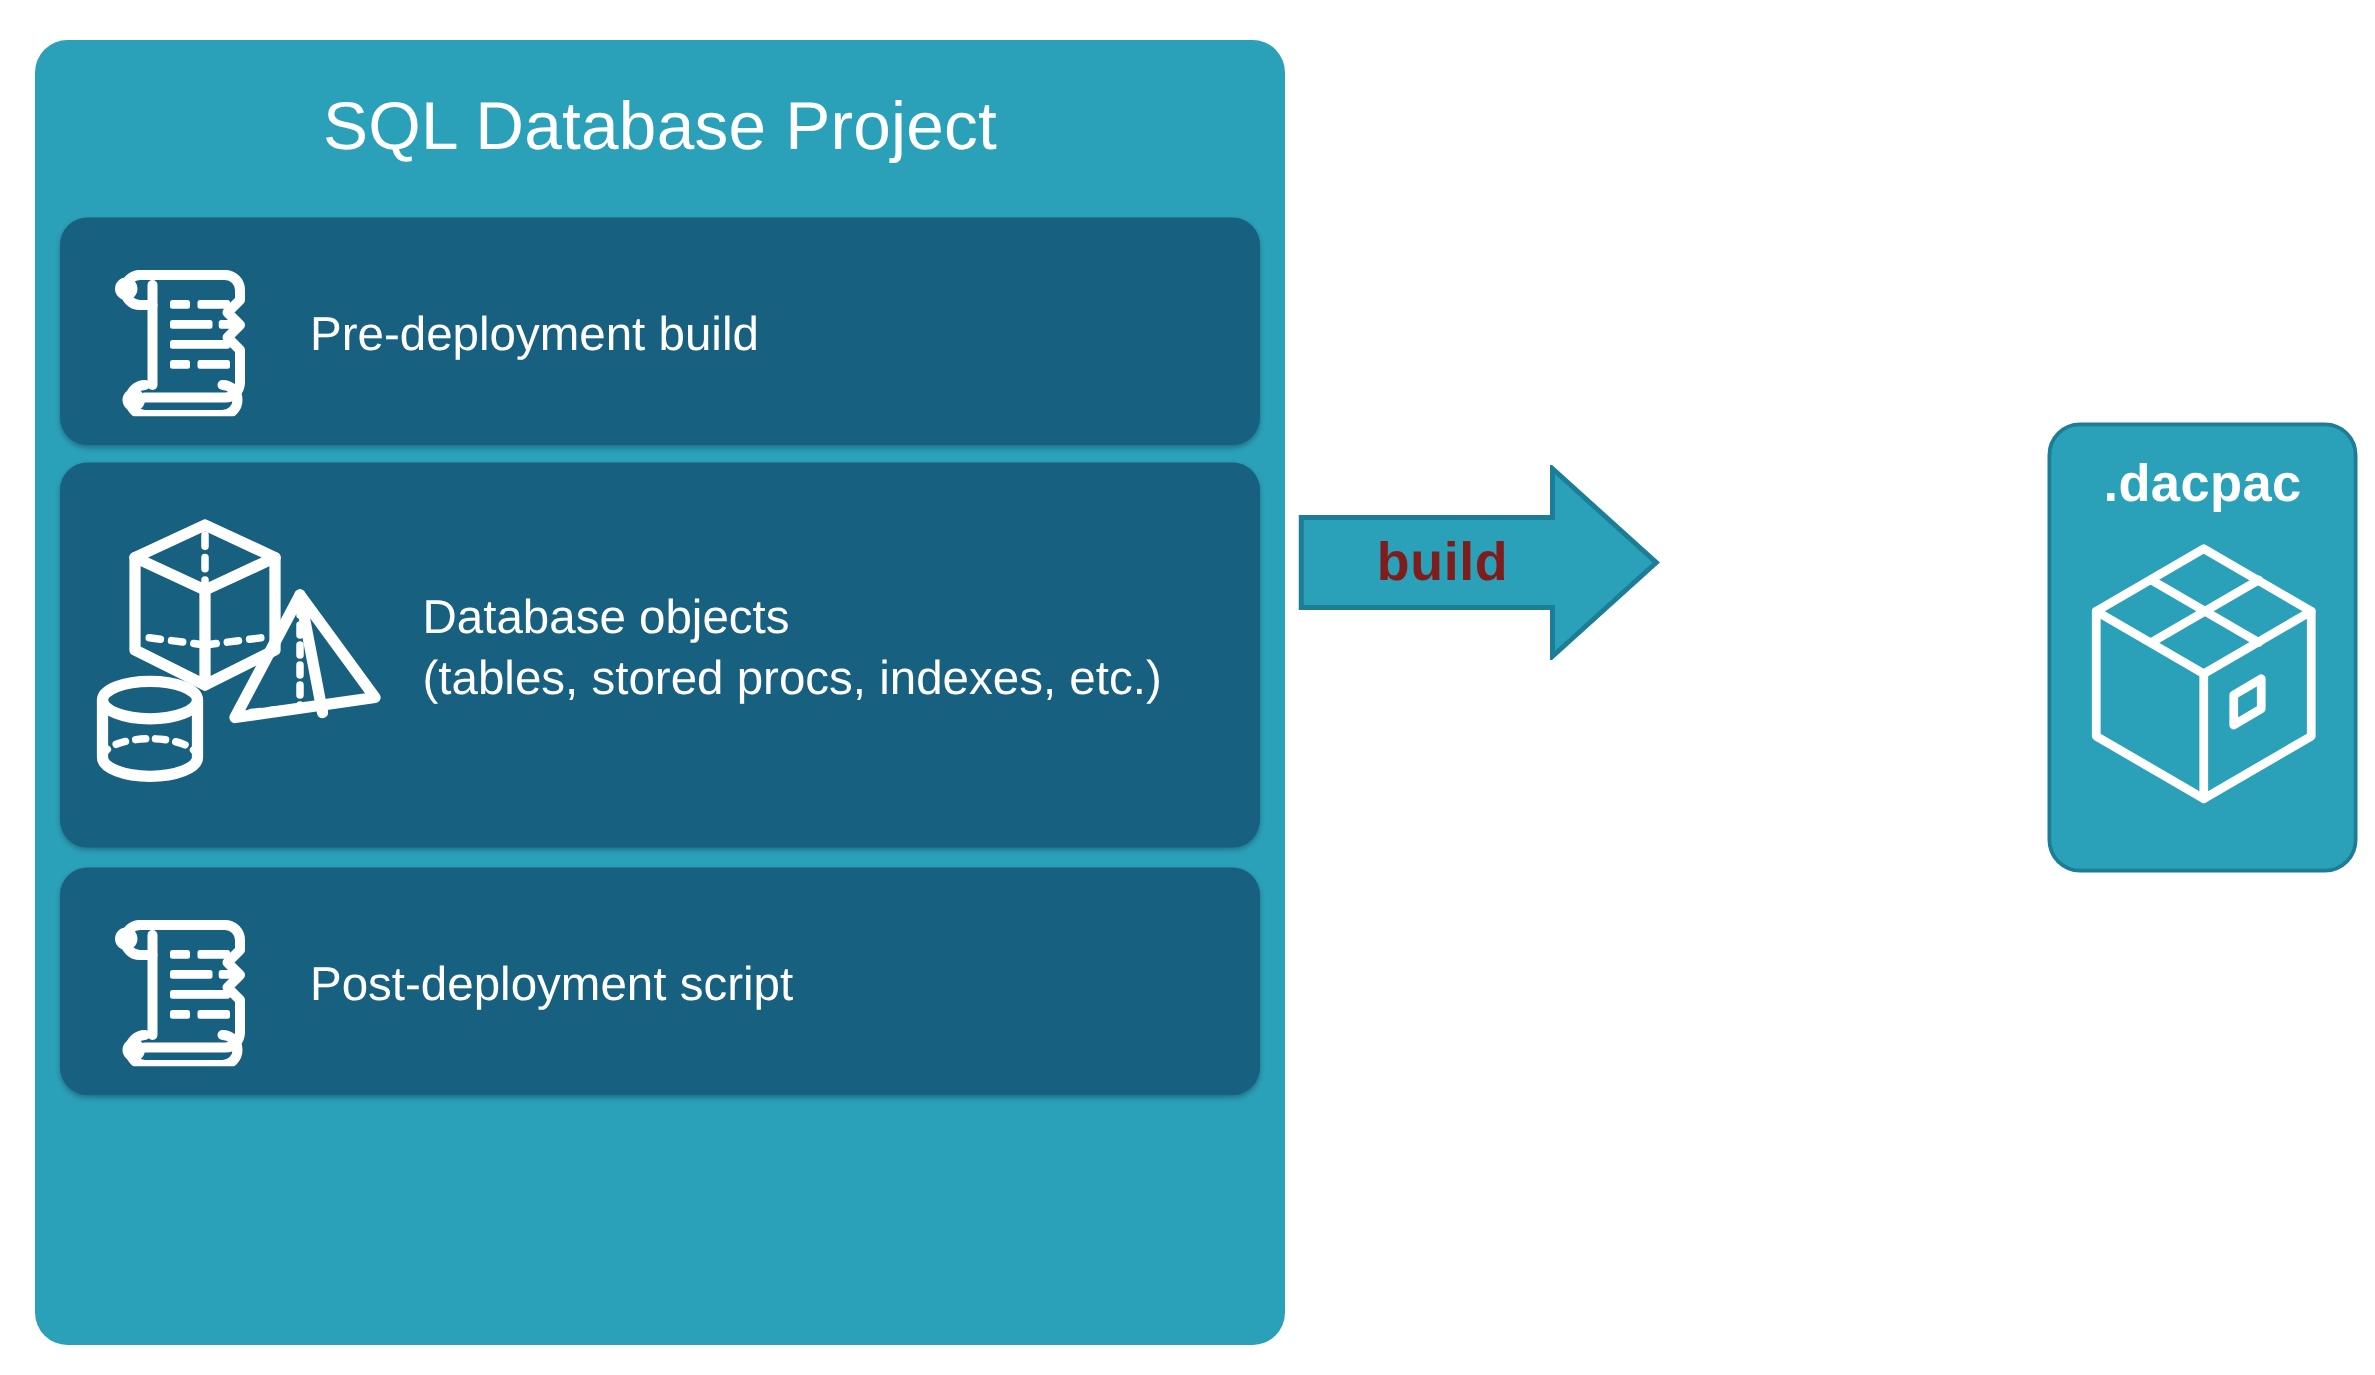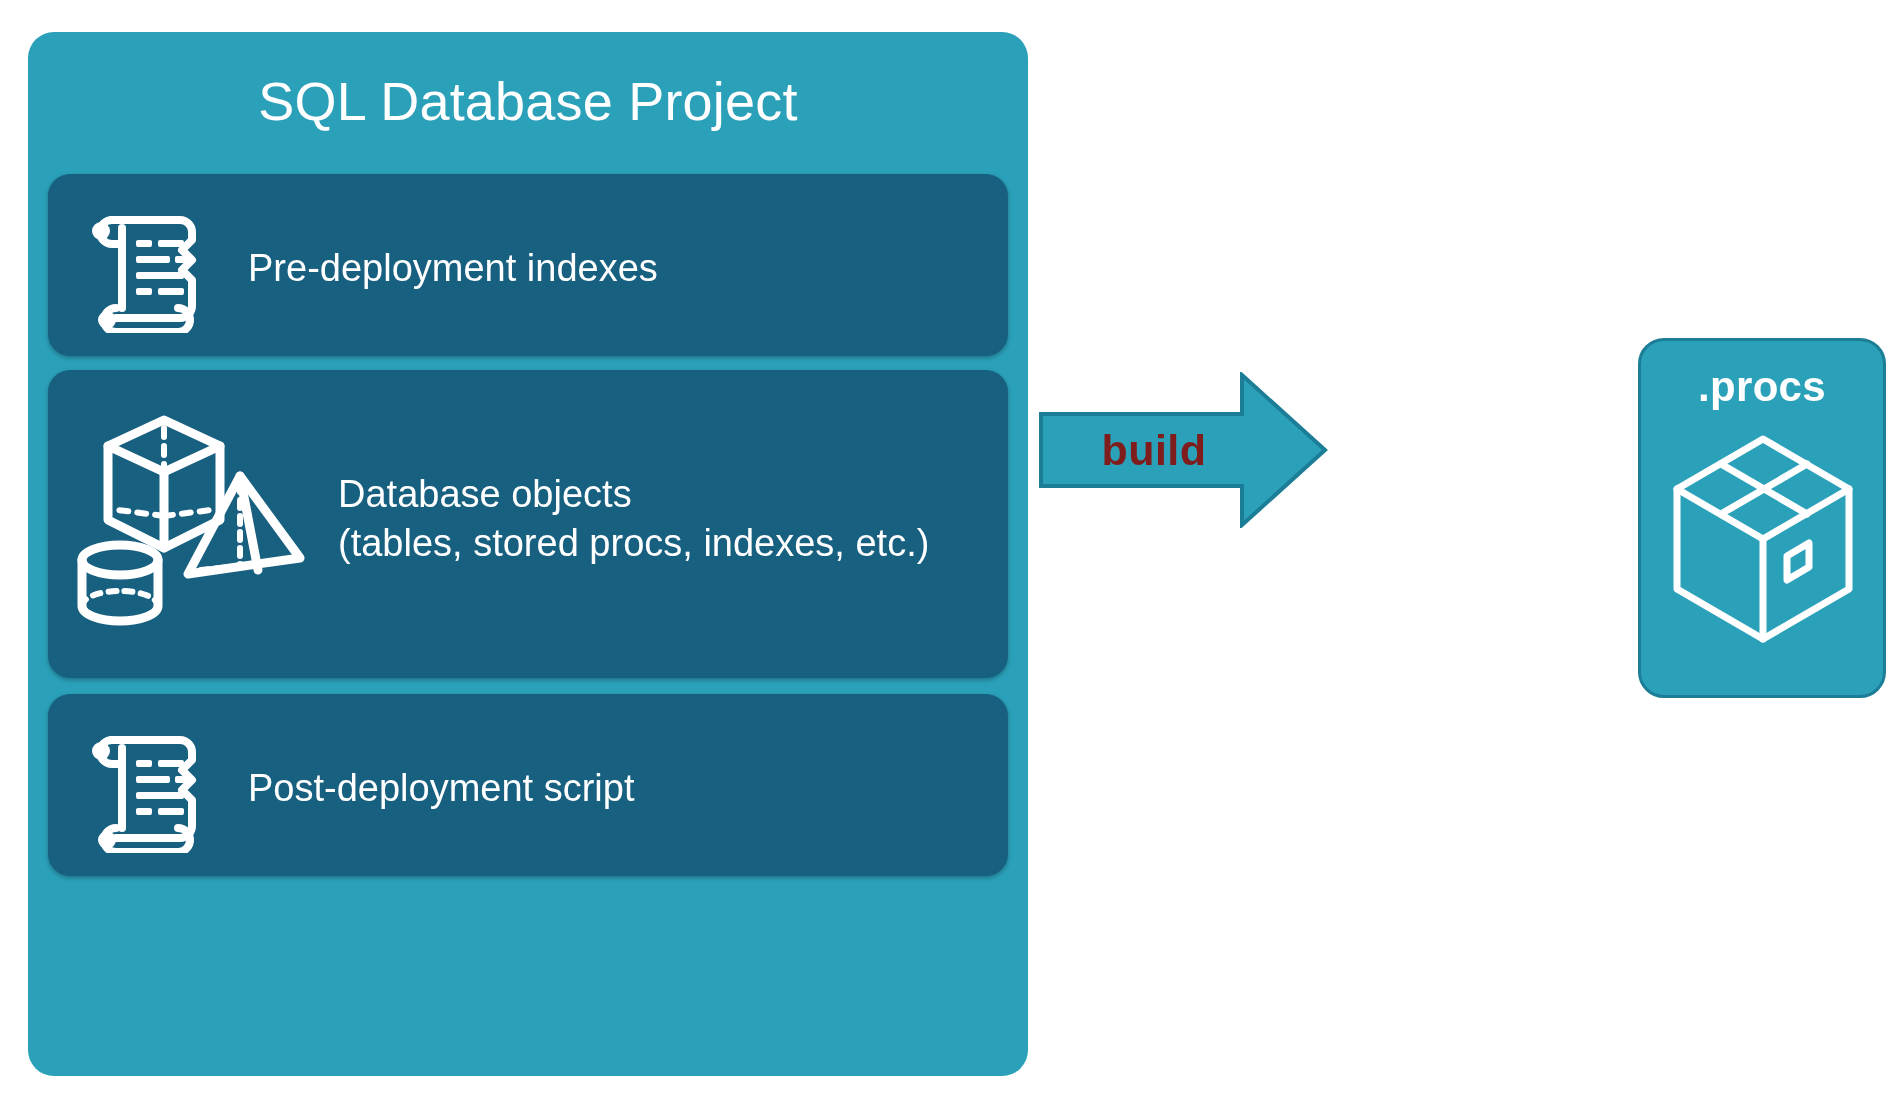--- a/index.html
+++ b/index.html
@@ -159,21 +159,21 @@
         <g fill="#ffffff">
           <rect x="60" y="42" width="16" height="7" rx="2"></rect>
           <rect x="82" y="42" width="26" height="7" rx="2"></rect>
           <rect x="60" y="58" width="34" height="7" rx="2"></rect>
           <rect x="99" y="58" width="12" height="7" rx="2"></rect>
           <rect x="60" y="74" width="48" height="7" rx="2"></rect>
           <rect x="60" y="90" width="16" height="7" rx="2"></rect>
           <rect x="82" y="90" width="26" height="7" rx="2"></rect>
         </g>
       </svg>
-      <div class="panel-label">Pre-deployment indexes</div>
+      <div class="panel-label">Pre-deployment build</div>
     </div>
 
     <div class="panel panel-post">
       <svg class="panel-icon" width="150" height="135" viewBox="0 0 150 135" aria-hidden="true">
         <g fill="none" stroke="#ffffff" stroke-width="8" stroke-linecap="round" stroke-linejoin="round">
           <path d="M36 22 H104 a12 12 0 0 1 12 12 v8 l-10 10 l10 10 l-10 10 l10 10 v26 a12 12 0 0 1 -12 12 H40"></path>
           <path d="M36 22 a12 12 0 0 0 0 24 h10"></path>
           <circle cx="25" cy="33" r="5"></circle>
           <path d="M46 30 v80"></path>
           <path d="M40 110 a12 12 0 0 0 0 24 h62 a12 12 0 0 0 0 -24"></path>
@@ -232,21 +232,21 @@
 (tables, stored procs, indexes, etc.)</div>
     </div>
   </div>
 
   <svg class="build-arrow" viewBox="0 0 290 156" aria-hidden="true">
     <path d="M3 42 H204 V3 L287 78 L204 153 V114 H3 Z" fill="#2BA0B9" stroke="#1C7E96" stroke-width="4" stroke-linejoin="miter"></path>
   </svg>
   <div class="build-label">build</div>
 
   <div class="dacpac-card">
-    <div class="dacpac-title">.procs</div>
+    <div class="dacpac-title">.dacpac</div>
     <svg class="dacpac-icon" width="188" height="216" viewBox="0 0 188 216" aria-hidden="true">
       <g fill="none" stroke="#ffffff" stroke-width="7" stroke-linejoin="round" stroke-linecap="round">
 
         <path d="M94 8 L180 58 L180 158 L94 208 L8 158 L8 58 Z"></path>
 
         <path d="M94 108 V208"></path>
 
         <path d="M8 58 L94 108 L180 58"></path>
 
         <path d="M52 33 L138 83"></path>

